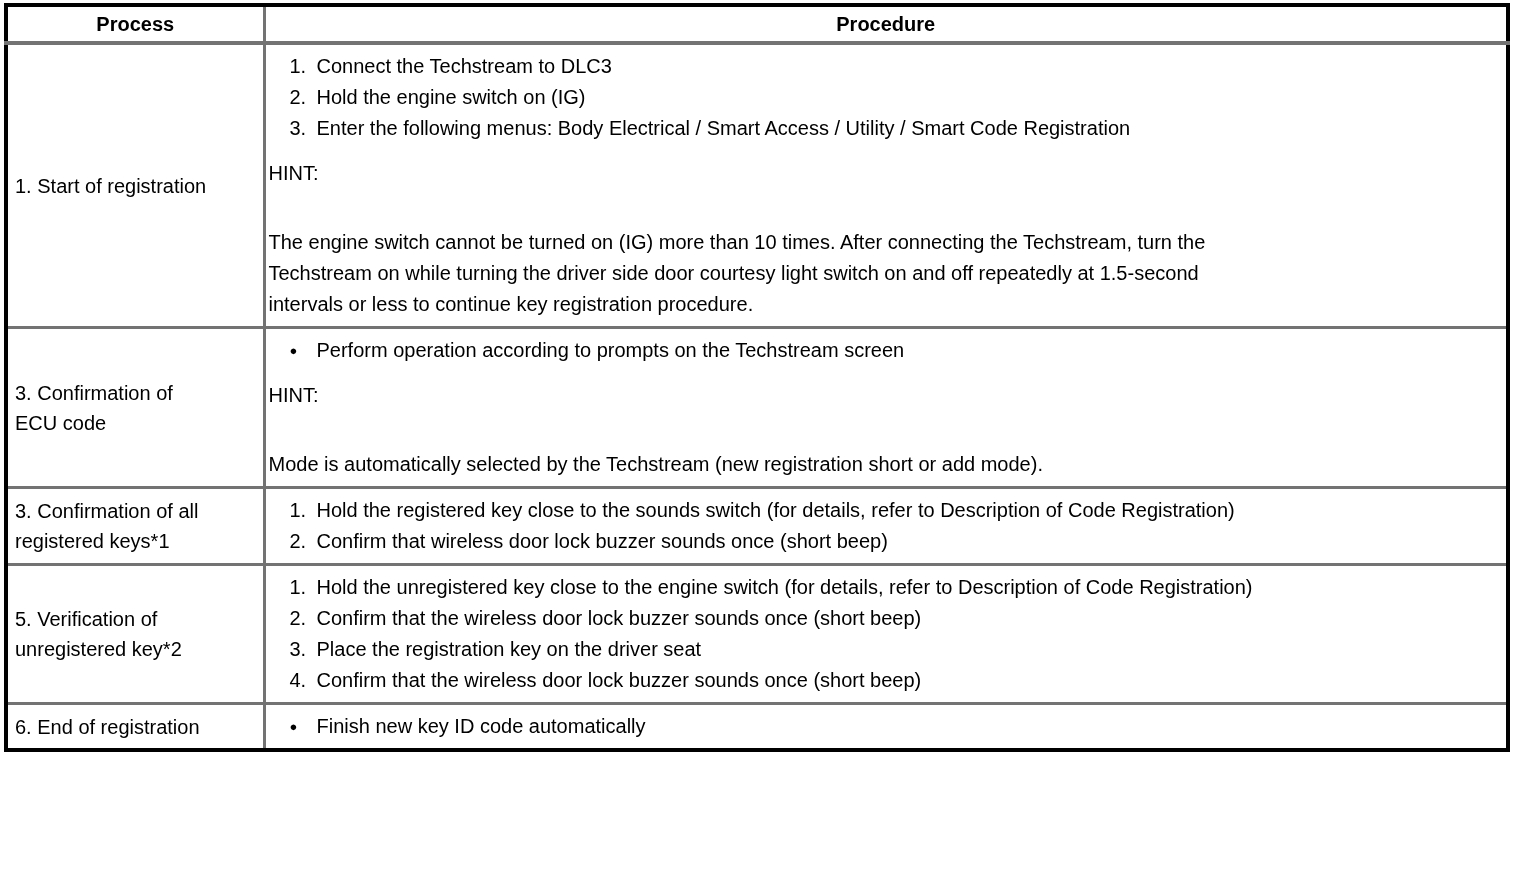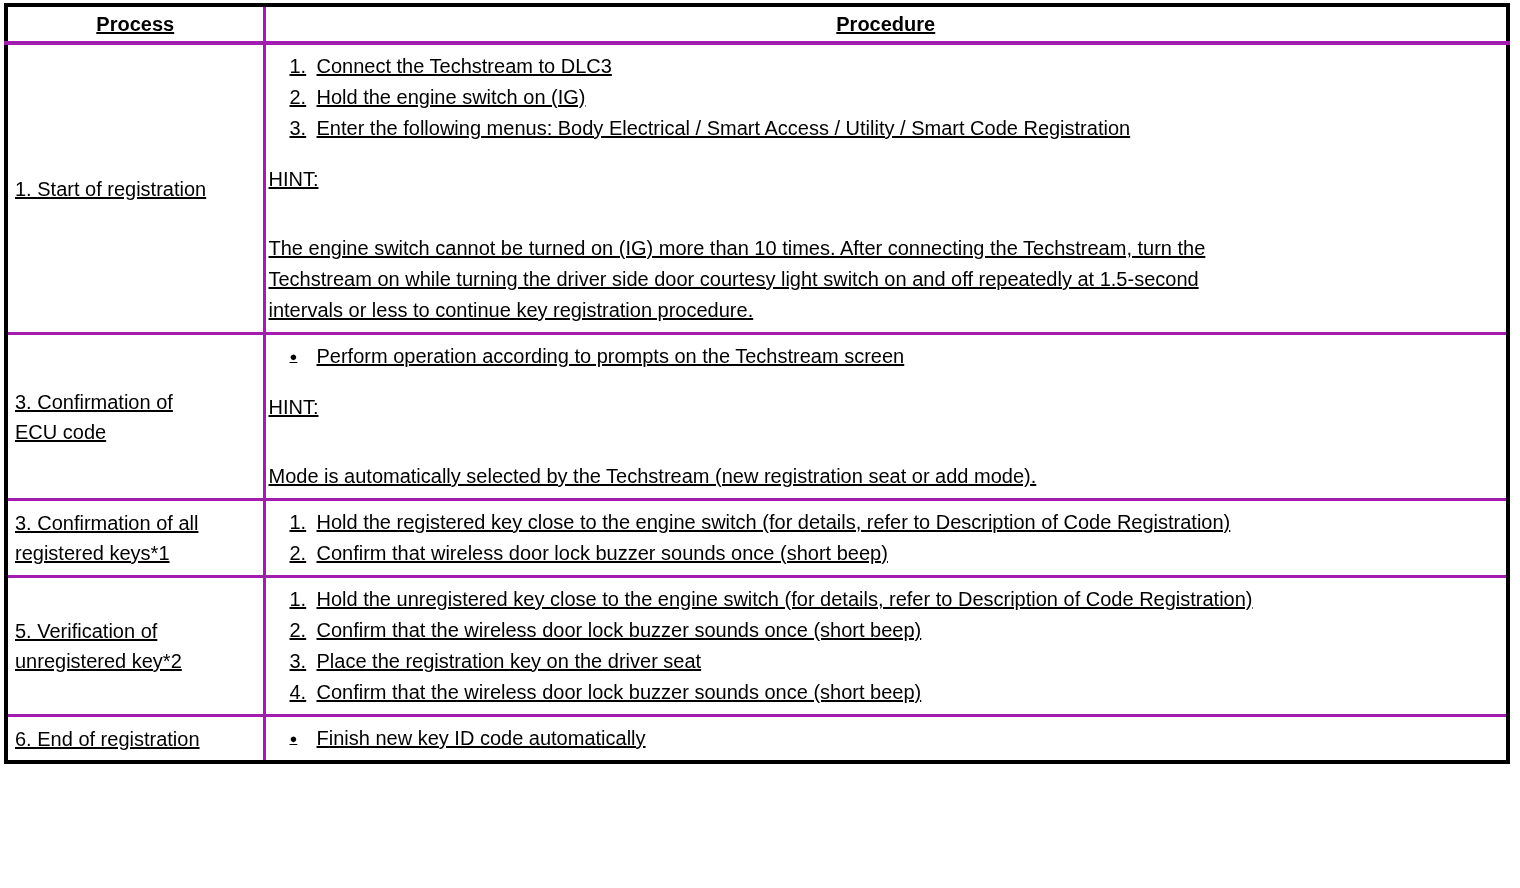--- a/index.html
+++ b/index.html
@@ -12,24 +12,23 @@
     font-family: "Liberation Sans", sans-serif;
     padding: 3px 4px;
   }
   table.proc-table {
     border-collapse: collapse;
     width: 1506px;
     table-layout: fixed;
     border: 4px solid #000;
   }
   .proc-table th, .proc-table td {
-    border: 3px solid #a21caf;
+    border: 3px solid #737373;
     font-size: 20px;
     vertical-align: middle;
-    text-decoration: underline;
   }
   .proc-table thead th {
     border-bottom-width: 4px;
     font-weight: bold;
     text-align: center;
     height: 38px;
     padding: 2px 4px;
   }
   col.col-process { width: 258px; }
   td.process-cell {
@@ -45,21 +44,21 @@
   }
   .step { display: flex; align-items: flex-start; }
   .mk {
     flex: 0 0 auto;
     width: 27px;
     margin-left: 21px;
     line-height: 31px;
   }
   .mk.bullet { font-size: 13px; }
   .tx { flex: 1 1 auto; line-height: 31px; }
-  .hint-label { margin-top: 20px; line-height: 31px; }
+  .hint-label { margin-top: 14px; line-height: 31px; }
   .hint-text { margin-top: 38px; line-height: 31px; white-space: pre-line; }
   tr.h-r0 td { height: 280px; }
   tr.h-r1 td { height: 144px; }
   tr.h-r2 td { height: 76px; }
   tr.h-r3 td { height: 74px; }
   tr.h-r4 td { height: 134px; }
   tr.h-r5 td { height: 68px; }
   tr.h-r6 td { height: 42px; }
 </style>
 </head>
@@ -102,31 +101,31 @@
 
     <tr class="h-r1">
       <td class="process-cell">3. Confirmation of
 ECU code</td>
       <td class="procedure-cell">
         <div class="step">
           <span class="mk bullet">●</span>
           <span class="tx">Perform operation according to prompts on the Techstream screen</span>
         </div>
         <div class="hint-label">HINT:</div>
-        <div class="hint-text">Mode is automatically selected by the Techstream (new registration seat or add mode).</div>
+        <div class="hint-text">Mode is automatically selected by the Techstream (new registration short or add mode).</div>
       </td>
     </tr>
 
     <tr class="h-r2">
       <td class="process-cell">3. Confirmation of all
 registered keys*1</td>
       <td class="procedure-cell">
         <div class="step">
           <span class="mk num">1.</span>
-          <span class="tx">Hold the registered key close to the engine switch (for details, refer to Description of Code Registration)</span>
+          <span class="tx">Hold the registered key close to the sounds switch (for details, refer to Description of Code Registration)</span>
         </div>
         <div class="step">
           <span class="mk num">2.</span>
           <span class="tx">Confirm that wireless door lock buzzer sounds once (short beep)</span>
         </div>
       </td>
     </tr>
 
 
     <tr class="h-r4">

